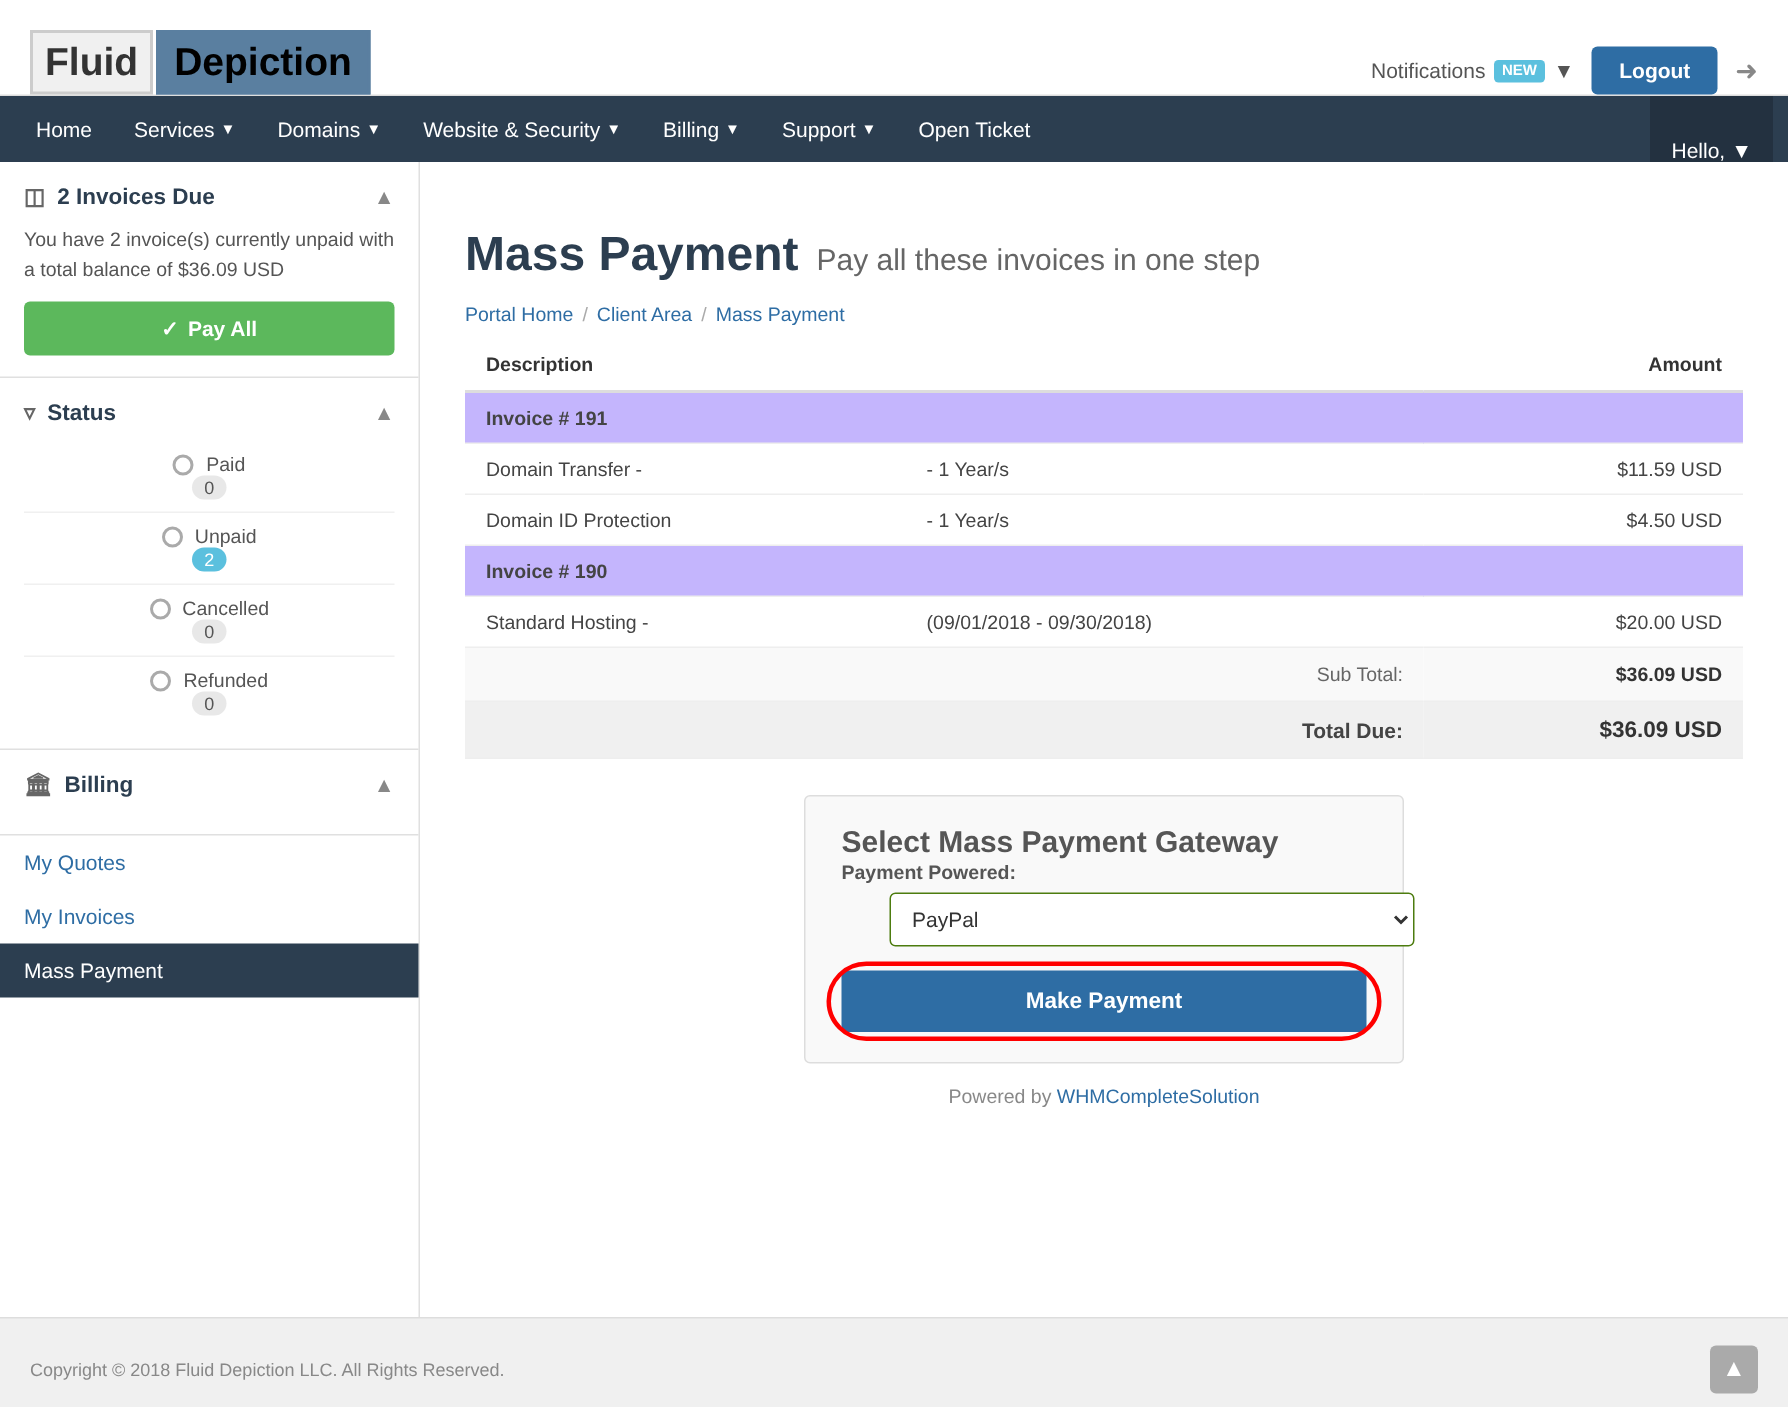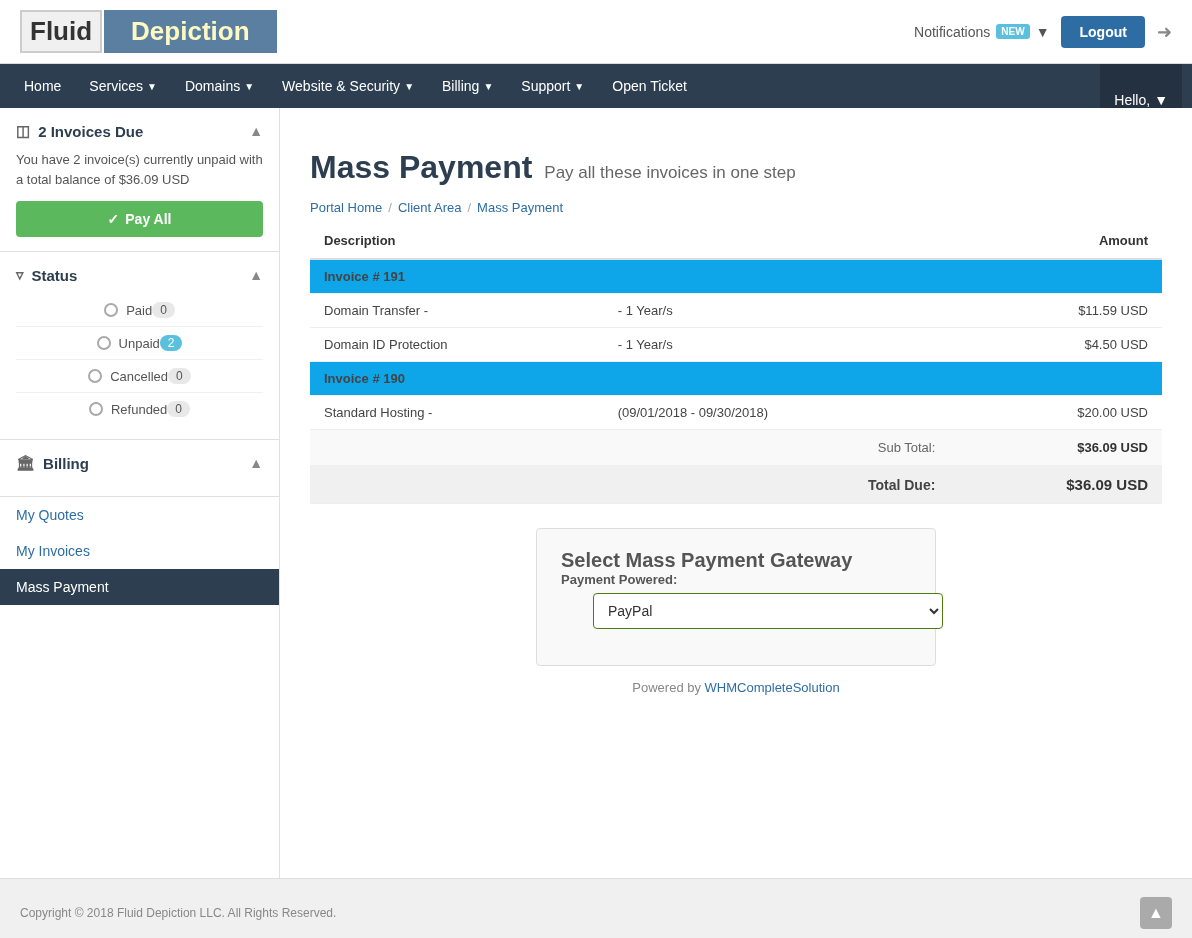--- a/index.html
+++ b/index.html
@@ -2,44 +2,44 @@
 <html><head>
   <meta charset="utf-8">
   <style>
     * { box-sizing: border-box; margin: 0; padding: 0; }
     body { font-family: Arial, sans-serif; font-size: 14px; color: #333; background: #f5f5f5; }
 
     
     .top-bar {
       background: #fff;
       display: flex;
-      align-items: center;
+      align-items: flex-end;
       justify-content: space-between;
       padding: 0 20px;
       height: 64px;
       border-bottom: 1px solid #ddd;
     }
     .logo {
       display: flex;
       align-items: center;
       font-size: 26px;
       font-weight: bold;
       color: #333;
     }
     .logo-fluid {
       color: #333;
       background: #f0f0f0;
       padding: 4px 8px;
       border: 2px solid #ccc;
       margin-right: 2px;
     }
     .logo-depiction {
-      color: #fef9c3;
+      color: #000000;
       background: #5a7fa0;
-      padding: 4px 25px;
+      padding: 4px 10px;
       border: 2px solid #5a7fa0;
     }
     .top-right {
       display: flex;
       align-items: center;
       gap: 12px;
     }
     .notifications-btn {
       display: flex;
       align-items: center;
@@ -157,24 +157,25 @@
       font-size: 14px;
       font-weight: bold;
       display: flex;
       align-items: center;
       justify-content: center;
       gap: 6px;
     }
     .status-row {
       display: flex;
       align-items: center;
-      justify-content: center;
+      justify-content: flex-start;
       padding: 8px 0;
       border-bottom: 1px solid #f0f0f0;
       font-size: 13px;
+      flex-direction: column;
     }
     .status-row:last-child { border-bottom: none; }
     .status-label {
       display: flex;
       align-items: center;
       gap: 8px;
       color: #555;
     }
     .radio-circle {
       width: 14px;
@@ -218,21 +219,21 @@
       align-items: baseline;
       gap: 12px;
       margin-bottom: 14px;
     }
     .page-title-main {
       font-size: 32px;
       font-weight: bold;
       color: #2c3e50;
     }
     .page-title-sub {
-      font-size: 17px;
+      font-size: 20px;
       color: #666;
       margin-top: 35px;
     }
     .breadcrumb {
       font-size: 13px;
       color: #888;
       margin-bottom: 8px;
       display: flex;
       align-items: center;
       gap: 6px;
@@ -251,21 +252,21 @@
       text-align: left;
       padding: 10px 14px;
       font-size: 13px;
       font-weight: bold;
       color: #333;
       border-bottom: 2px solid #ddd;
       background: #fff;
     }
     .invoice-table th.amount-col { text-align: right; }
     .invoice-header-row td {
-      background: #0ea5e9;
+      background: #c4b5fd;
       padding: 10px 14px;
       font-weight: bold;
       color: #2c3e50;
       font-size: 14px;
     }
     .invoice-table td {
       padding: 9px 14px;
       border-bottom: 1px solid #eee;
       font-size: 13px;
       color: #444;
@@ -583,20 +584,24 @@
         </tr>
       </tbody>
     </table>
 
     <div class="payment-gateway-box">
       <div class="gateway-title">Select Mass Payment Gateway</div>
       <div class="payment-method-label">Payment Powered:</div>
       <select class="payment-method-select">
         <option>PayPal</option>
       </select>
+      <div class="make-payment-btn-wrap">
+        <button class="make-payment-btn">Make Payment</button>
+        <div class="oval-highlight"></div>
+      </div>
     </div>
 
     <div class="powered-by">
       <span>Powered by </span><a>WHMCompleteSolution</a>
     </div>
 
   </main>
 </div>
 
 <footer class="footer">

